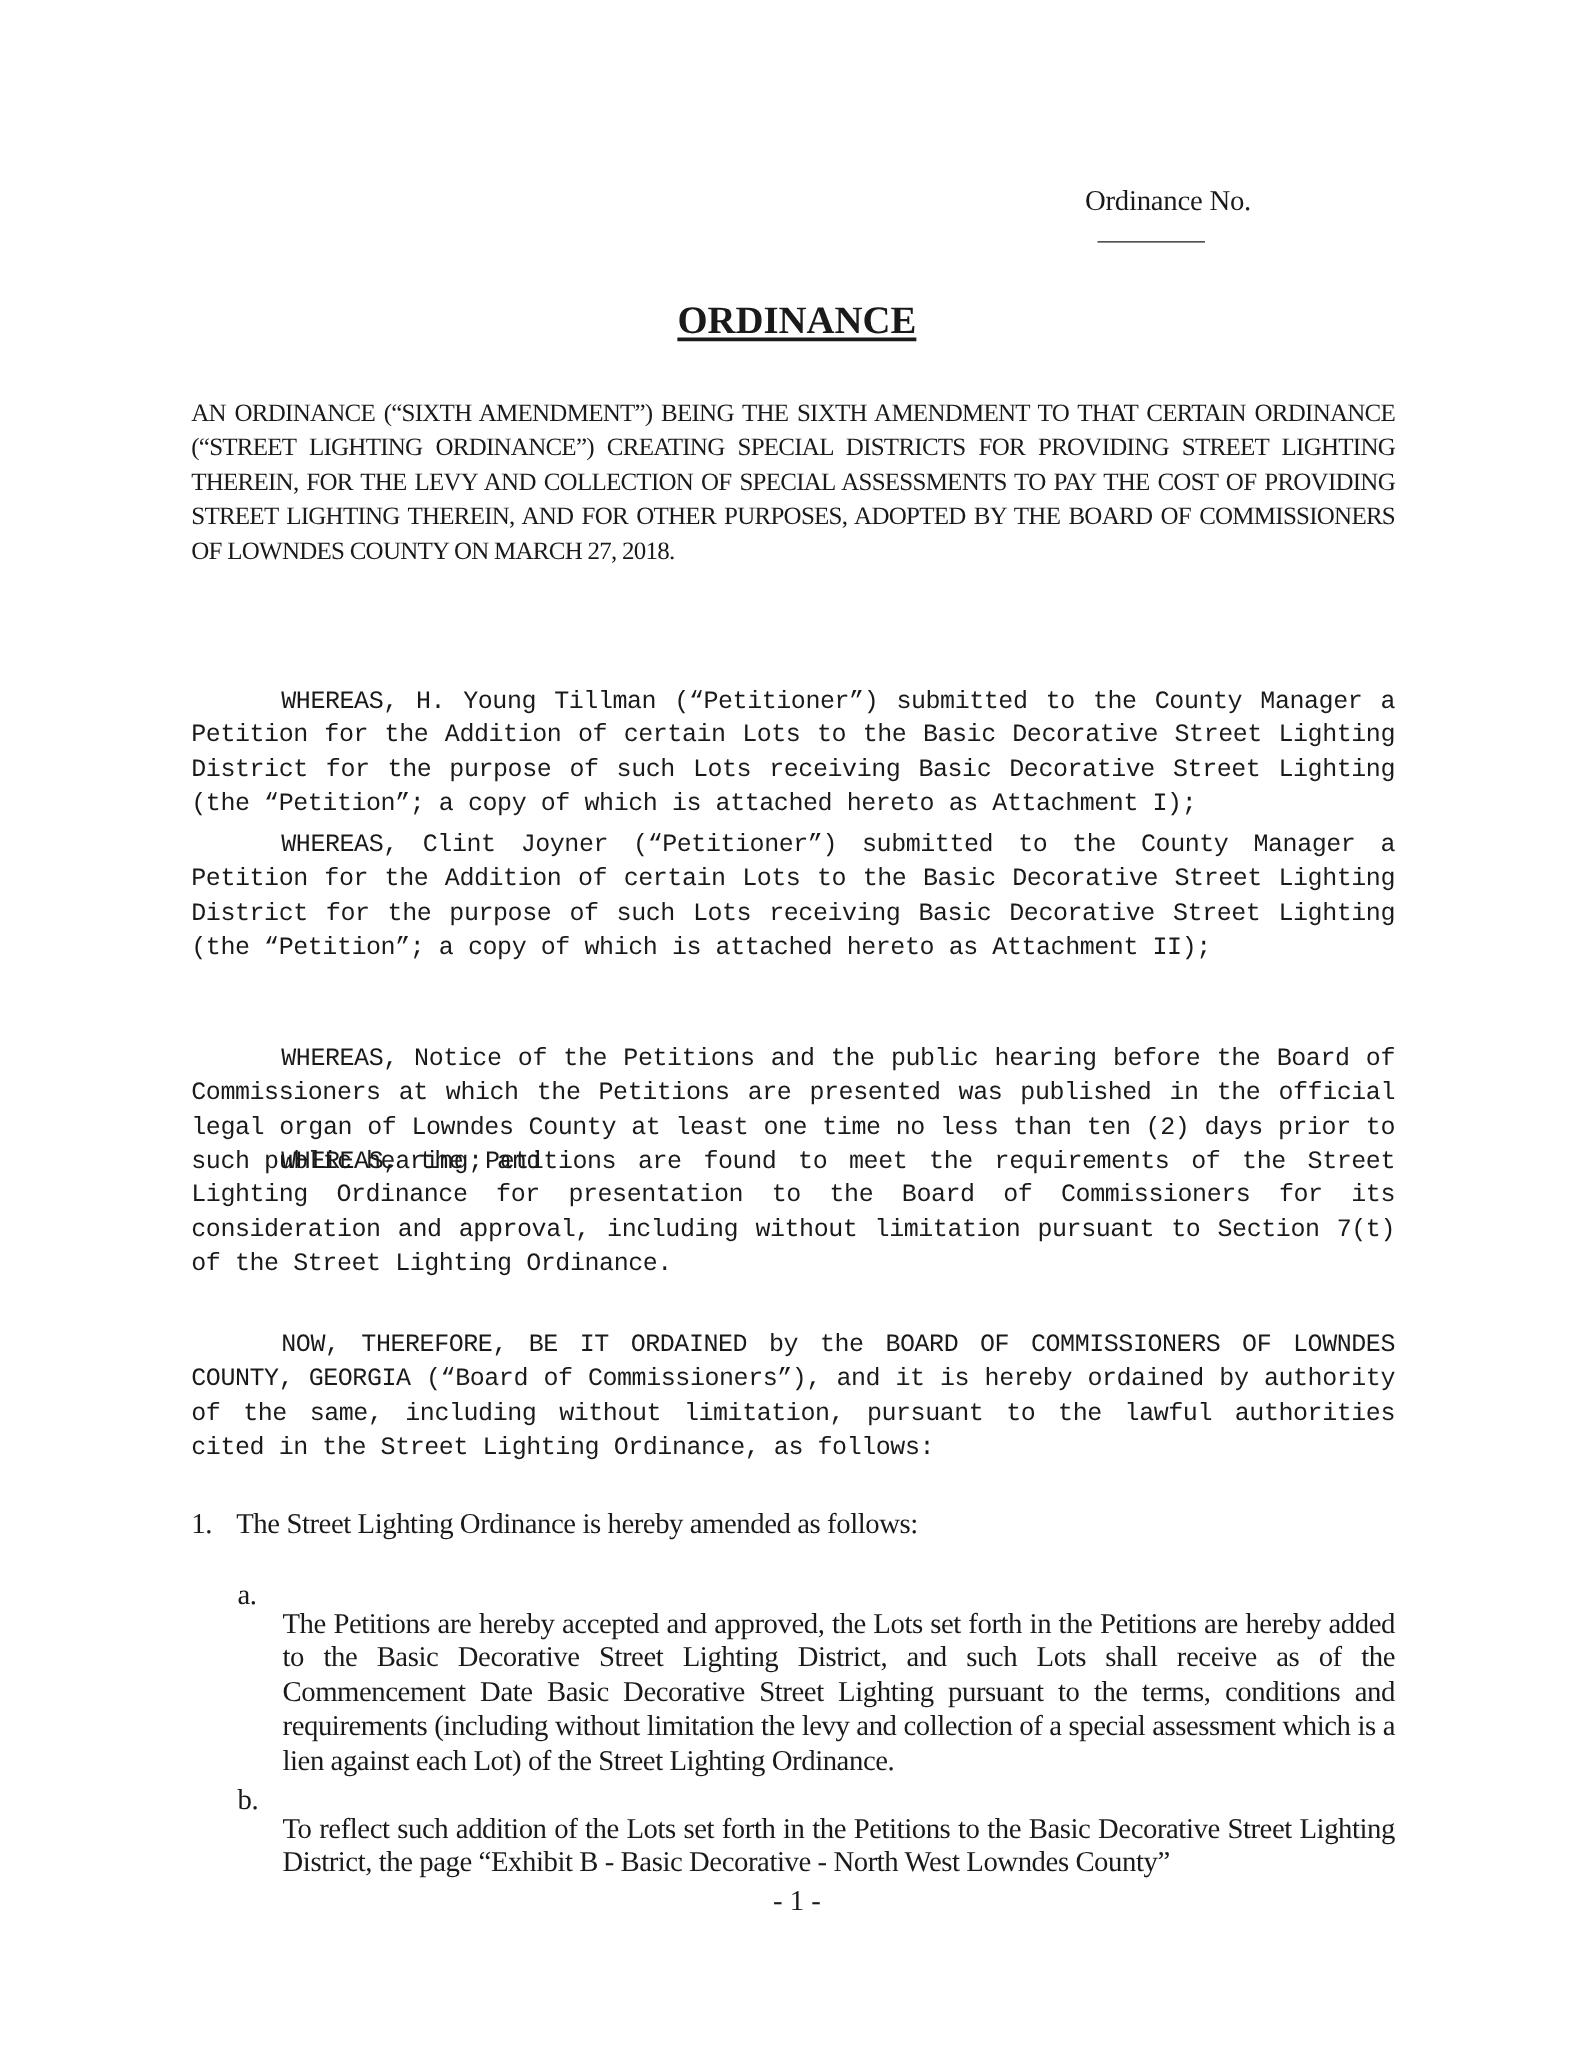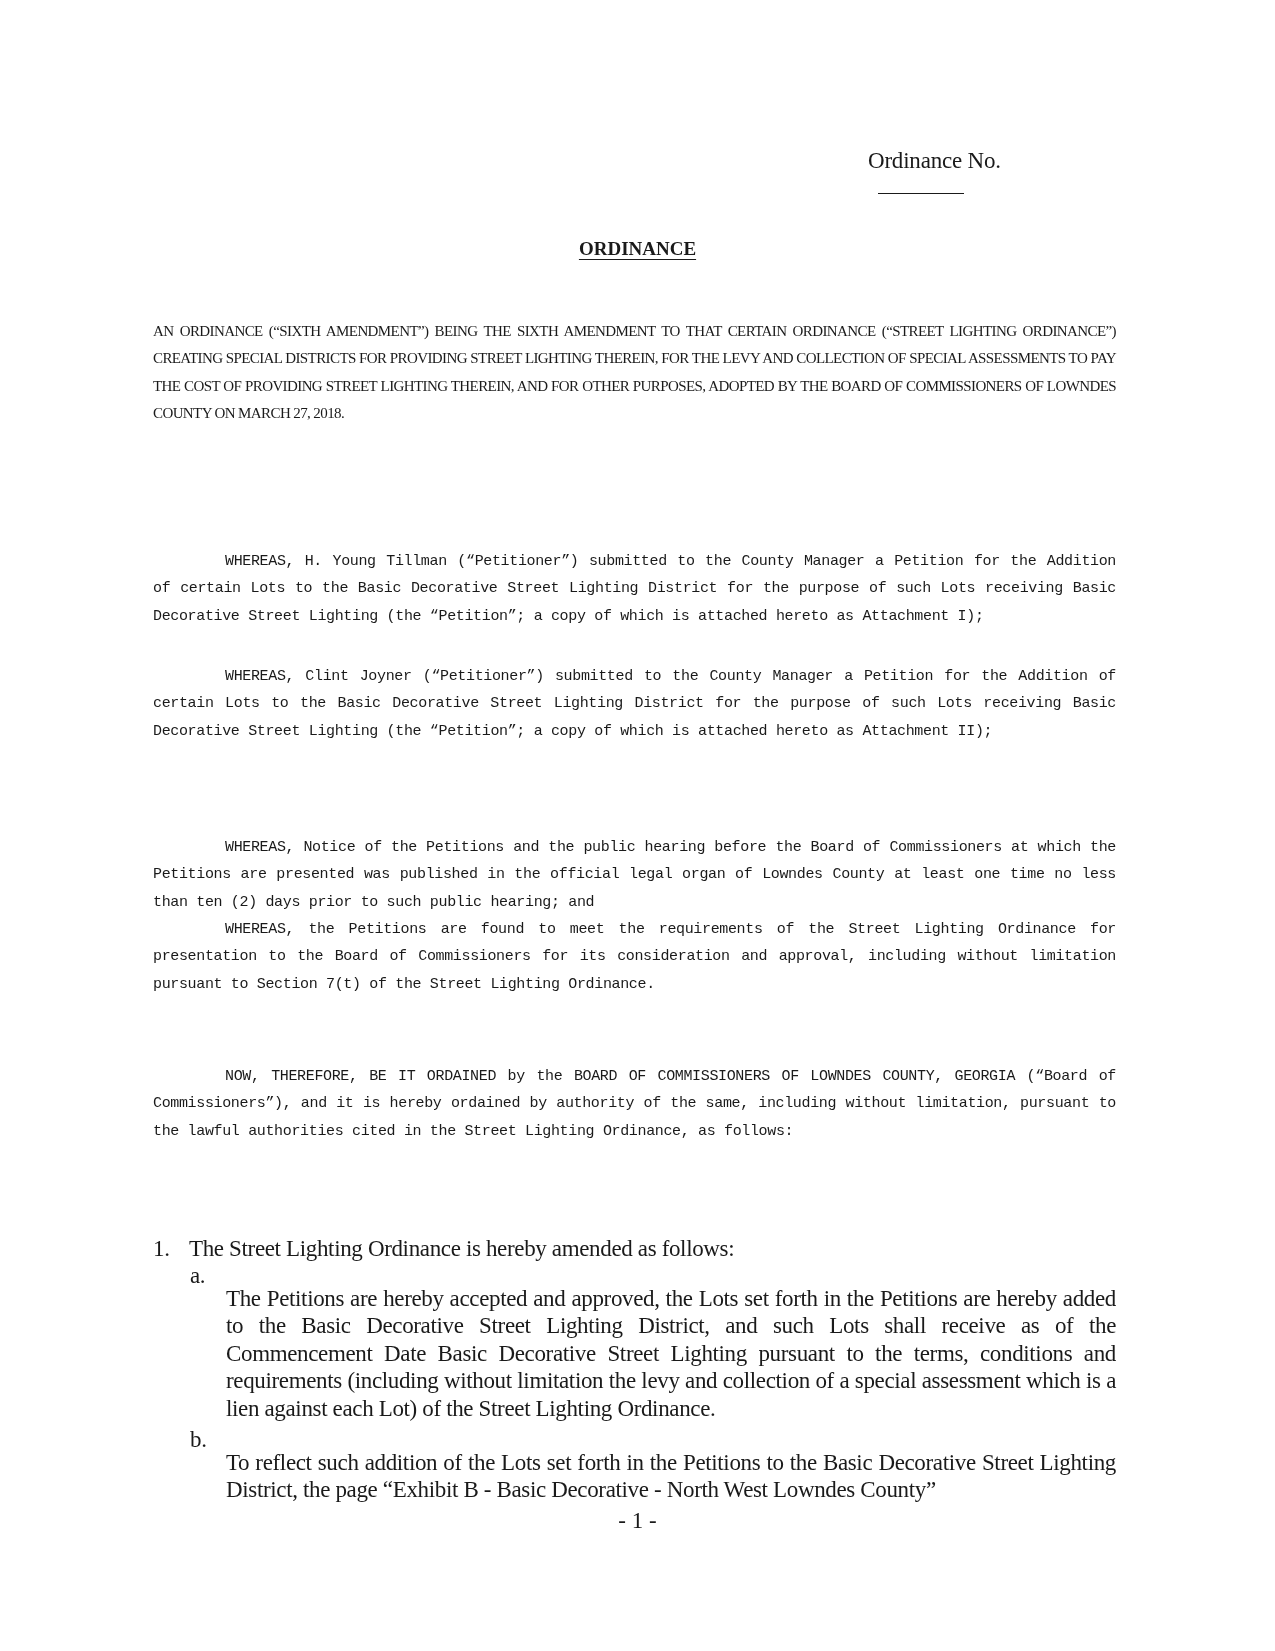--- a/index.html
+++ b/index.html
@@ -36,29 +36,29 @@
       vertical-align: baseline;
       height: 18px;
     }
     .title {
       position: absolute;
       top: 238px;
       left: 0;
       width: 1275px;
       text-align: center;
       font-weight: bold;
-      font-size: 19px;
+      font-size: 31px;
       text-decoration: underline;
       text-underline-offset: 4px;
     }
     .block {
       position: absolute;
       left: 153px;
       width: 963px;
-      font-size: 15px;
+      font-size: 20px;
       line-height: 27.4px;
       text-align: justify;
       letter-spacing: -0.35px;
     }
     .block.caps {
       top: 318px;
       letter-spacing: -0.6px;
     }
     .para {
       text-indent: 72px;
@@ -70,21 +70,20 @@
     .p4 { top: 916px; }
     .p5 { top: 1063px; }
     .list1 {
       position: absolute;
       top: 1205px;
       left: 153px;
       width: 963px;
       font-size: 23px;
       line-height: 27.4px;
       letter-spacing: -0.35px;
-      margin-top: 30px;
     }
     .list1 .num {
       display: inline-block;
       width: 36px;
     }
     .sub {
       position: absolute;
       left: 190px;
       width: 926px;
       font-size: 23px;

